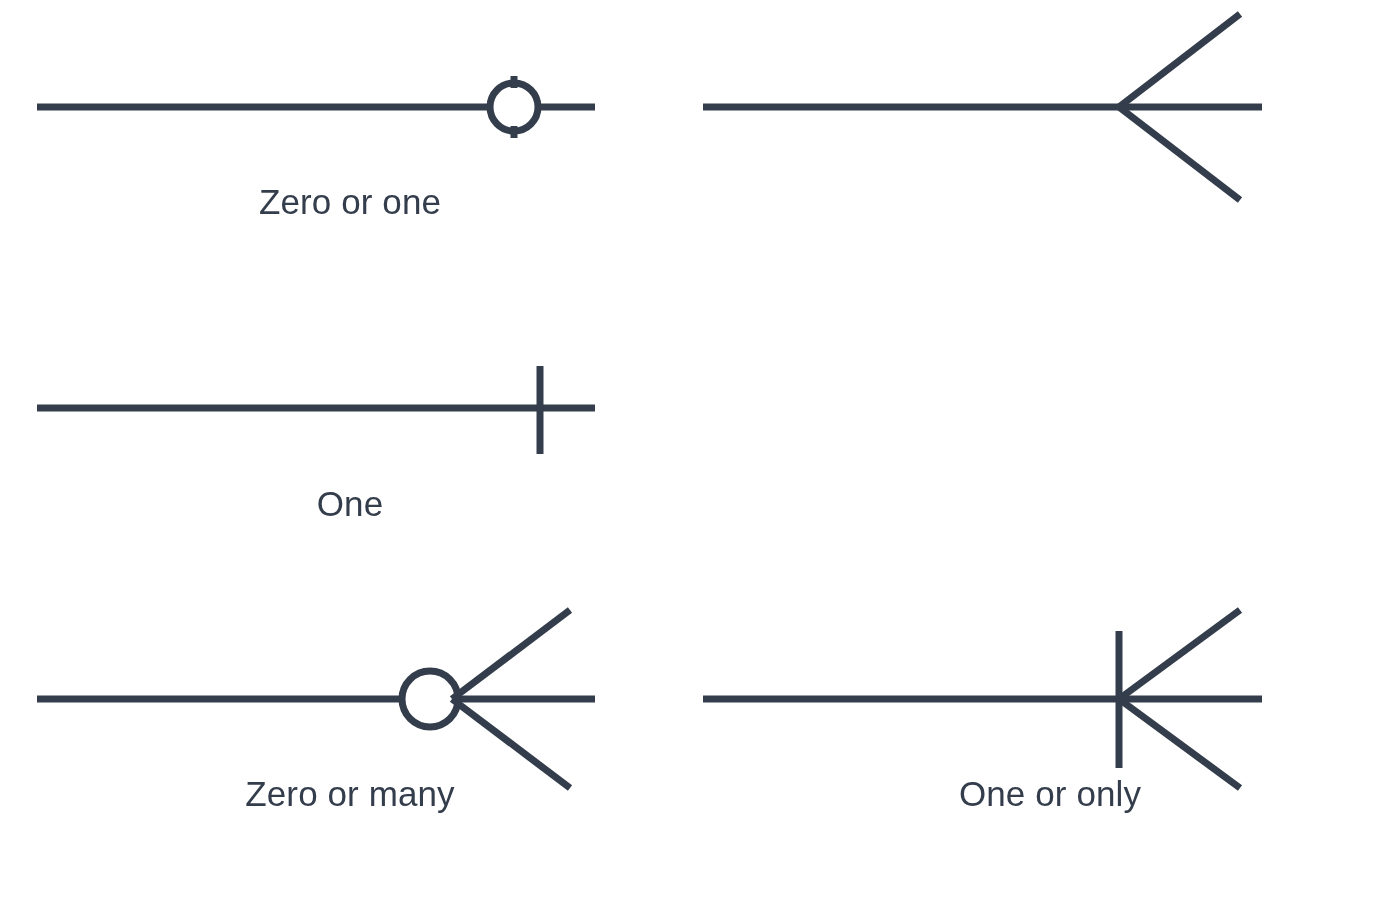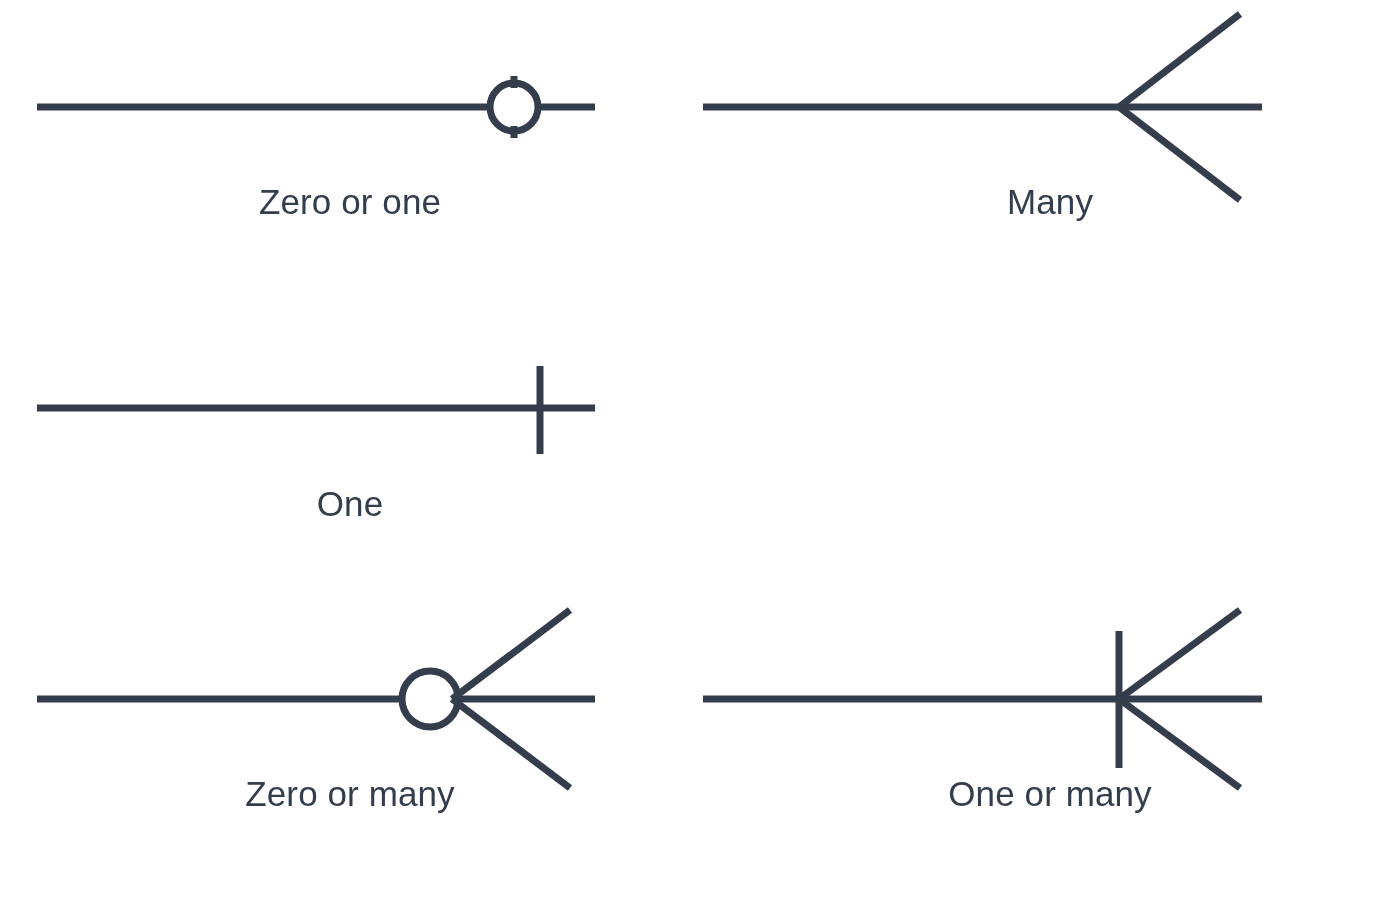--- a/index.html
+++ b/index.html
@@ -72,21 +72,20 @@
   </div>
 
   <div class="cell cell-row-0 cell-col-1">
     <svg class="symbol-svg" viewBox="0 0 700 307">
       <g stroke="#343d4c" stroke-width="7" fill="none" stroke-linecap="butt">
         <line x1="3" y1="107" x2="562" y2="107"></line>
         <line x1="419" y1="107" x2="540" y2="14"></line>
         <line x1="419" y1="107" x2="540" y2="200"></line>
       </g>
     </svg>
-    <div class="caption">Many</div>
   </div>
 
   <div class="cell cell-row-1 cell-col-0">
     <svg class="symbol-svg" viewBox="0 0 700 307">
       <g stroke="#343d4c" stroke-width="7" fill="none" stroke-linecap="butt">
         <line x1="37" y1="106" x2="595" y2="106"></line>
         <line x1="540" y1="64" x2="540" y2="152"></line>
       </g>
     </svg>
     <div class="caption">One</div>
@@ -108,16 +107,16 @@
 
   <div class="cell cell-row-2 cell-col-1">
     <svg class="symbol-svg" viewBox="0 0 700 307">
       <g stroke="#343d4c" stroke-width="7" fill="none" stroke-linecap="butt">
         <line x1="3" y1="107" x2="562" y2="107"></line>
         <line x1="419" y1="39" x2="419" y2="176"></line>
         <line x1="419" y1="107" x2="540" y2="18"></line>
         <line x1="419" y1="107" x2="540" y2="196"></line>
       </g>
     </svg>
-    <div class="caption">One or many</div>
+    <div class="caption">One or only</div>
   </div>
 
 </div>
 
 </body></html>

